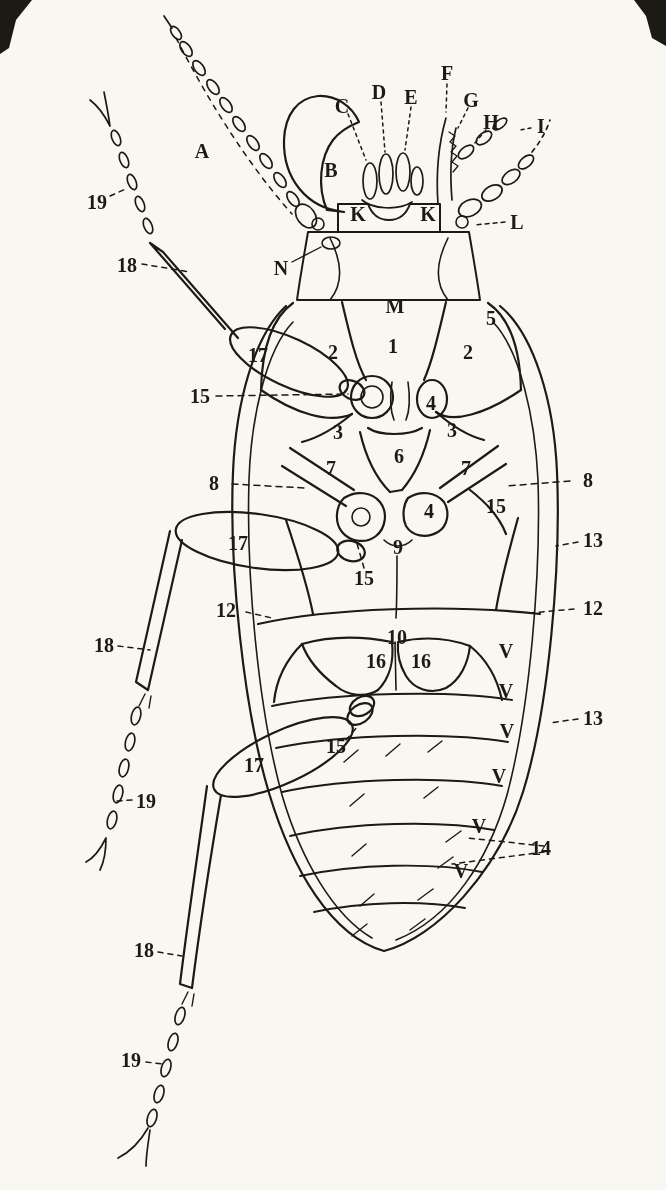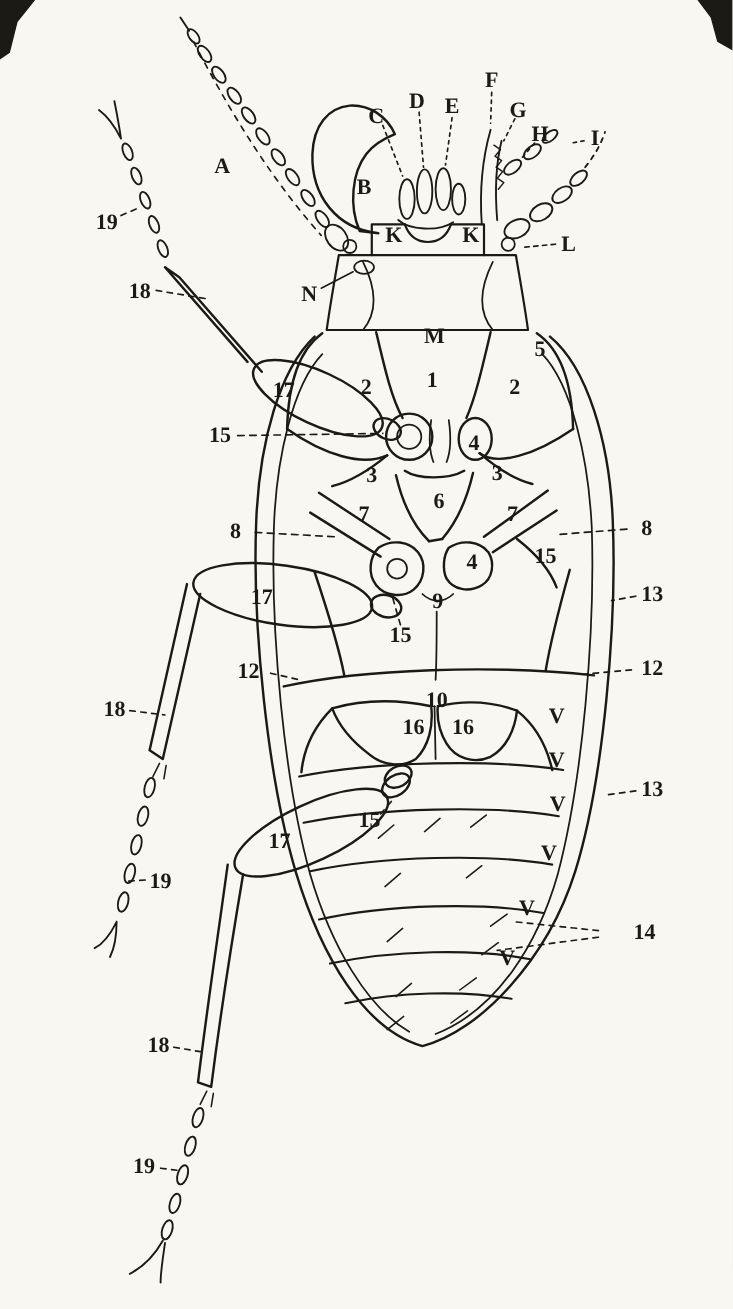--- a/index.html
+++ b/index.html
@@ -280,18 +280,18 @@
       <span class="diagram-label" style="left: 421px; top: 661px; color: rgb(27, 26, 21);">16</span>
       <span class="diagram-label" style="left: 506px; top: 651px; color: rgb(27, 26, 21);">V</span>
       <span class="diagram-label" style="left: 506px; top: 691px; color: rgb(27, 26, 21);">V</span>
       <span class="diagram-label" style="left: 593px; top: 718px; color: rgb(27, 26, 21);">13</span>
       <span class="diagram-label" style="left: 507px; top: 731px; color: rgb(27, 26, 21);">V</span>
       <span class="diagram-label" style="left: 336px; top: 746px; color: rgb(27, 26, 21);">15</span>
       <span class="diagram-label" style="left: 254px; top: 765px; color: rgb(27, 26, 21);">17</span>
       <span class="diagram-label" style="left: 499px; top: 776px; color: rgb(27, 26, 21);">V</span>
       <span class="diagram-label" style="left: 146px; top: 801px; color: rgb(27, 26, 21);">19</span>
       <span class="diagram-label" style="left: 479px; top: 826px; color: rgb(27, 26, 21);">V</span>
-      <span class="diagram-label" style="left: 586px; top: 848px; color: rgb(27, 26, 21); font-family: Liberation Serif, serif;">14</span>
+      <span class="diagram-label" style="left: 541px; top: 848px; color: rgb(27, 26, 21); font-family: Liberation Serif, serif;">14</span>
       <span class="diagram-label" style="left: 461px; top: 871px; color: rgb(27, 26, 21);">V</span>
       <span class="diagram-label" style="left: 144px; top: 950px; color: rgb(27, 26, 21);">18</span>
       <span class="diagram-label" style="left: 131px; top: 1060px; color: rgb(27, 26, 21);">19</span>
     </div>
 </div>
 
 </body></html>

